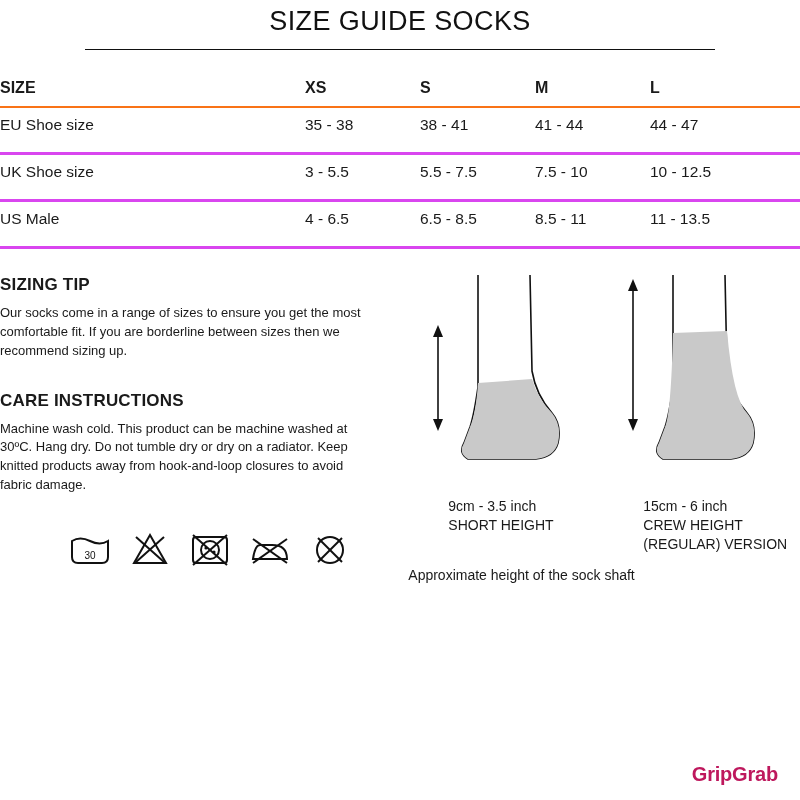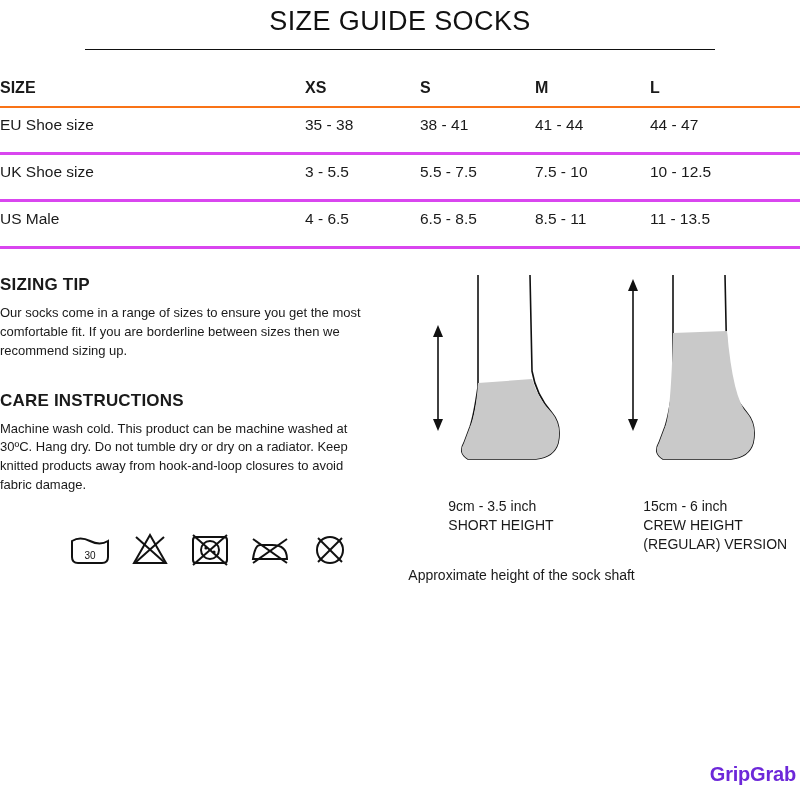--- a/index.html
+++ b/index.html
@@ -107,25 +107,25 @@
   .cap-a { position: absolute; left: 40px; top: 218px; width: 170px; }
   .cap-b { position: absolute; left: 235px; top: 218px; width: 180px; }
   .approx {
     position: absolute;
     left: 0px; top: 292px;
     font-size: 14px;
   }
   
   .logo {
     position: absolute;
-    right: 4px; bottom: 14px;
+    right: 22px; bottom: 14px;
     font-size: 20px;
     font-weight: bold;
     letter-spacing: -0.2px;
-    color: #6d28d9;
+    color: #be185d;
   }
 </style>
 </head>
 <body>
 
 <div class="page">
 
   <div class="title">SIZE GUIDE SOCKS</div>
   <div class="title-rule"></div>
 

